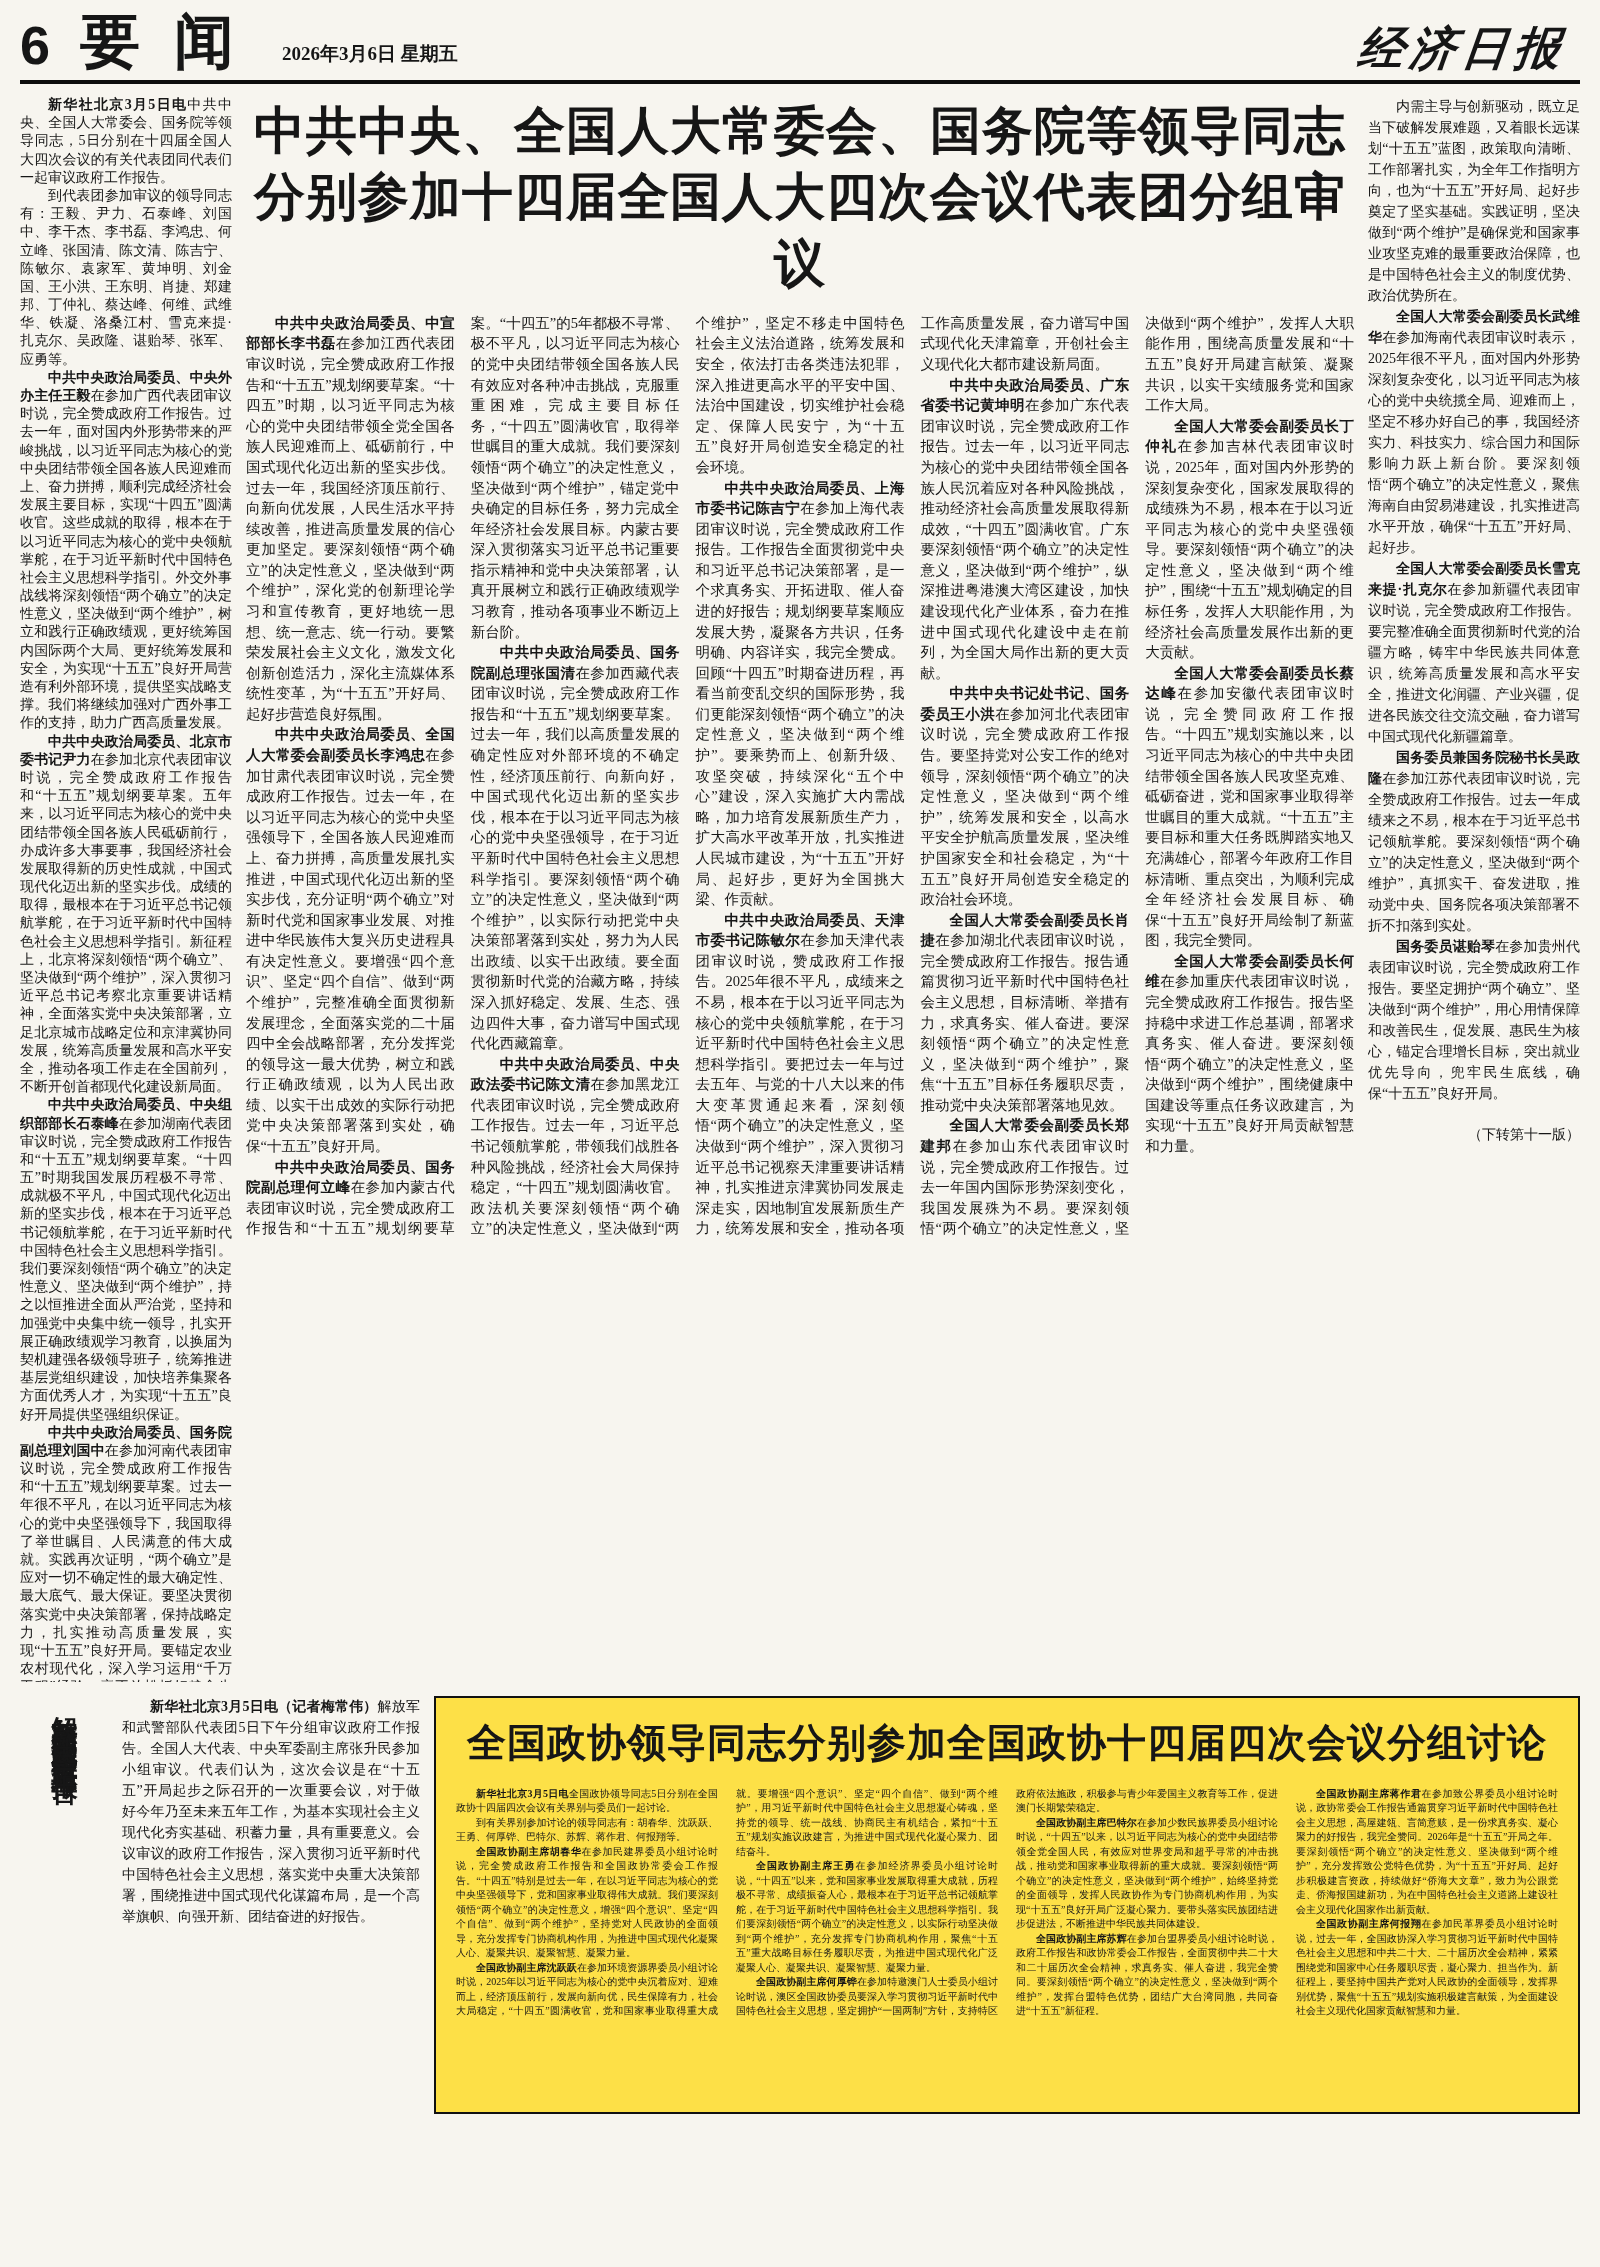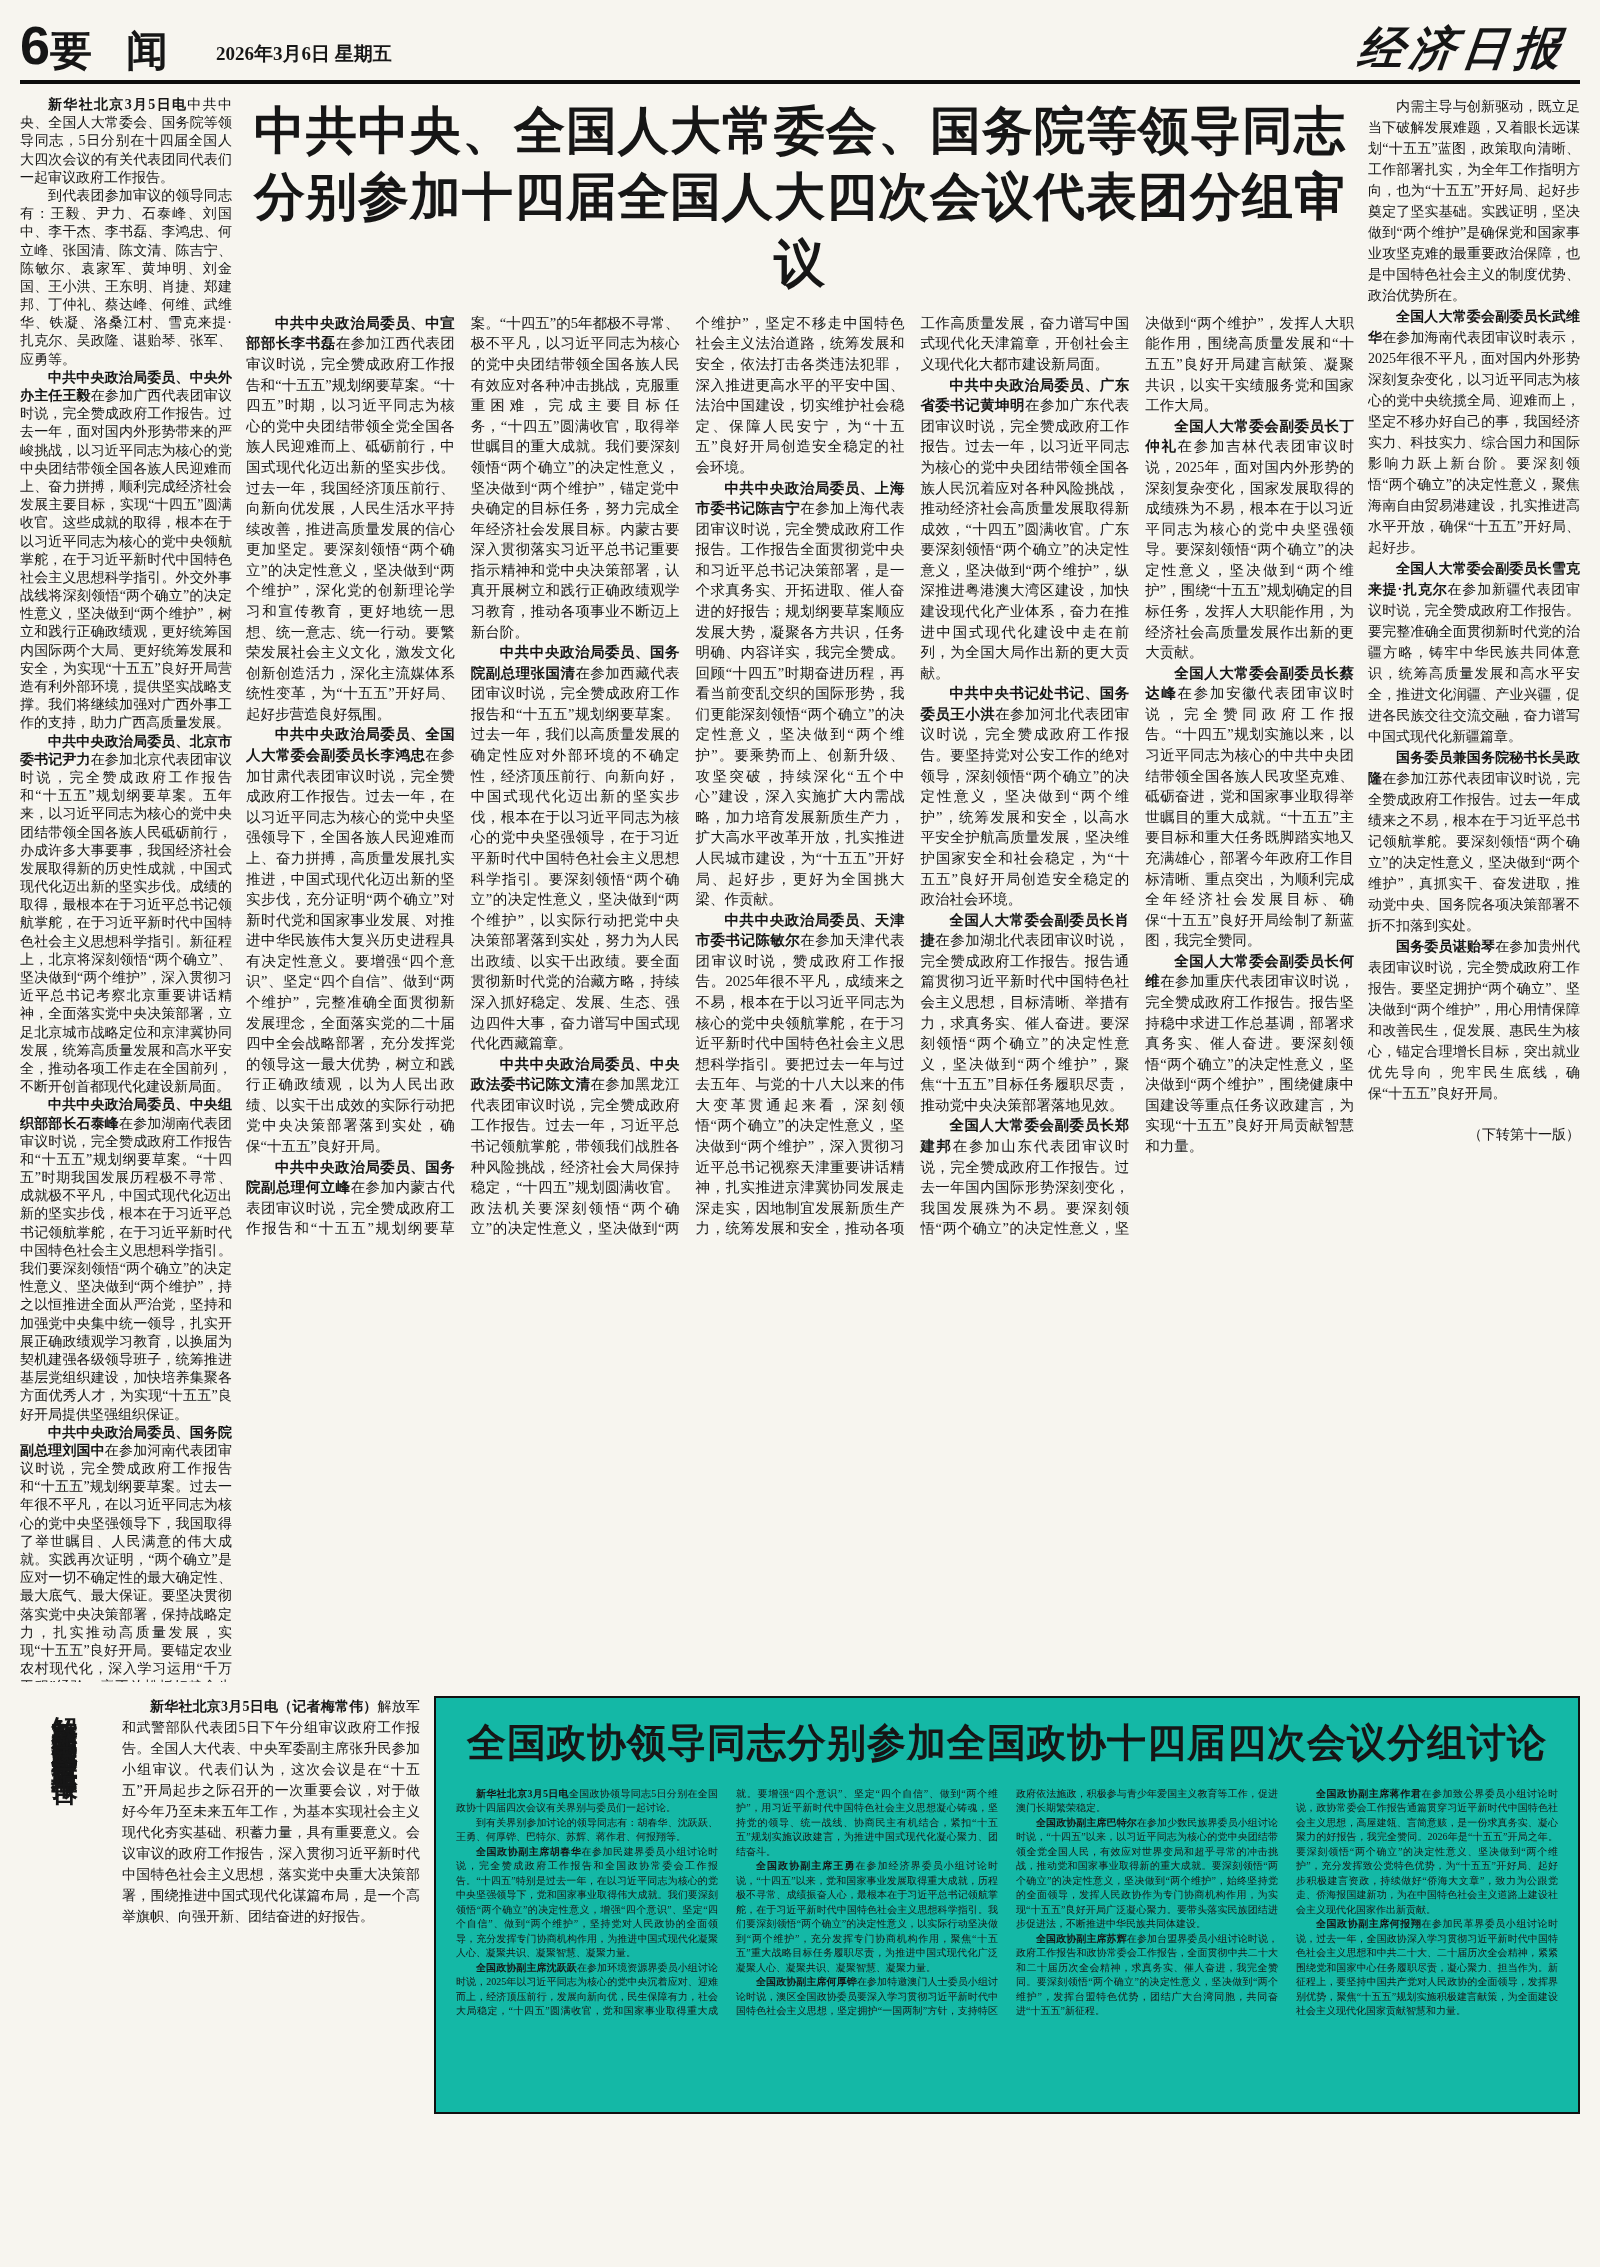--- a/index.html
+++ b/index.html
@@ -5,21 +5,21 @@
   html,body{margin:0;padding:0;background:#e8e6e0;}
   .page{
     position:relative;width:1600px;height:2267px;margin:0 auto;
     background:#f7f5ef;color:#161616;box-sizing:border-box;
     padding:16px 20px 14px 20px;overflow:hidden;
     font-family:"Liberation Serif","DejaVu Serif",serif;
   }
   
   .hdr{display:flex;align-items:flex-end;height:56px;}
   .hdr .pageno{font-size:54px;font-weight:900;line-height:1;font-family:"Liberation Sans","DejaVu Sans",sans-serif;}
-  .hdr .section{font-size:42px;font-weight:900;line-height:1;letter-spacing:34px;}
+  .hdr .section{font-size:60px;font-weight:900;line-height:1;margin-left:30px;letter-spacing:34px;}
   .hdr .date{font-size:19px;font-weight:700;margin-left:14px;margin-bottom:5px;white-space:nowrap;}
   .hdr .masthead{margin-left:auto;font-size:46px;font-weight:700;font-style:italic;
     transform:skewX(-6deg);letter-spacing:6px;line-height:1;padding-right:14px;}
   .rule{border-top:4px solid #0d0d0d;margin-top:8px;}
   
   .lead-wrap{display:flex;gap:14px;margin-top:12px;height:1586px;}
   .colL{width:212px;flex:0 0 212px;font-size:14px;line-height:1.3;text-align:justify;overflow:hidden;}
   .mid{flex:1 1 auto;display:flex;flex-direction:column;min-width:0;}
   .headline{font-family:"Liberation Sans","DejaVu Sans",sans-serif;font-weight:900;
     text-align:center;font-size:51px;line-height:1.3;letter-spacing:1px;margin:2px 6px 16px 6px;}
@@ -30,21 +30,21 @@
   p.para{margin:0;text-indent:2em;}
   p.para b{font-weight:900;}
   .turn-note{text-align:right;font-size:14px;margin-top:20px;}
   
   .bottom{display:flex;gap:14px;margin-top:14px;height:418px;}
   .vtitle{flex:0 0 88px;writing-mode:vertical-rl;text-orientation:upright;
     font-size:26px;font-weight:900;letter-spacing:3px;line-height:88px;
     text-align:justify;height:100%;margin:0 auto;font-family:"Liberation Serif",serif;}
   .pla{flex:0 0 298px;font-size:14px;line-height:1.5;text-align:justify;overflow:hidden;}
   .cppcc{flex:1 1 auto;border:2px solid #111;padding:8px 20px 12px 20px;min-width:0;
-    display:flex;flex-direction:column;box-sizing:border-box;background:#14b8a6;}
+    display:flex;flex-direction:column;box-sizing:border-box;background:#fde047;}
   .cppcc-headline{font-family:"Liberation Sans","DejaVu Sans",sans-serif;font-weight:900;
     font-size:39px;text-align:center;letter-spacing:1px;margin:14px 0 20px 0;line-height:1.2;}
   .cppcc-cols{flex:1 1 auto;column-count:4;column-gap:18px;font-size:10px;line-height:1.45;
     text-align:justify;overflow:hidden;}
 </style>
 </head>
 <body>
 
 <div class="page">
 

